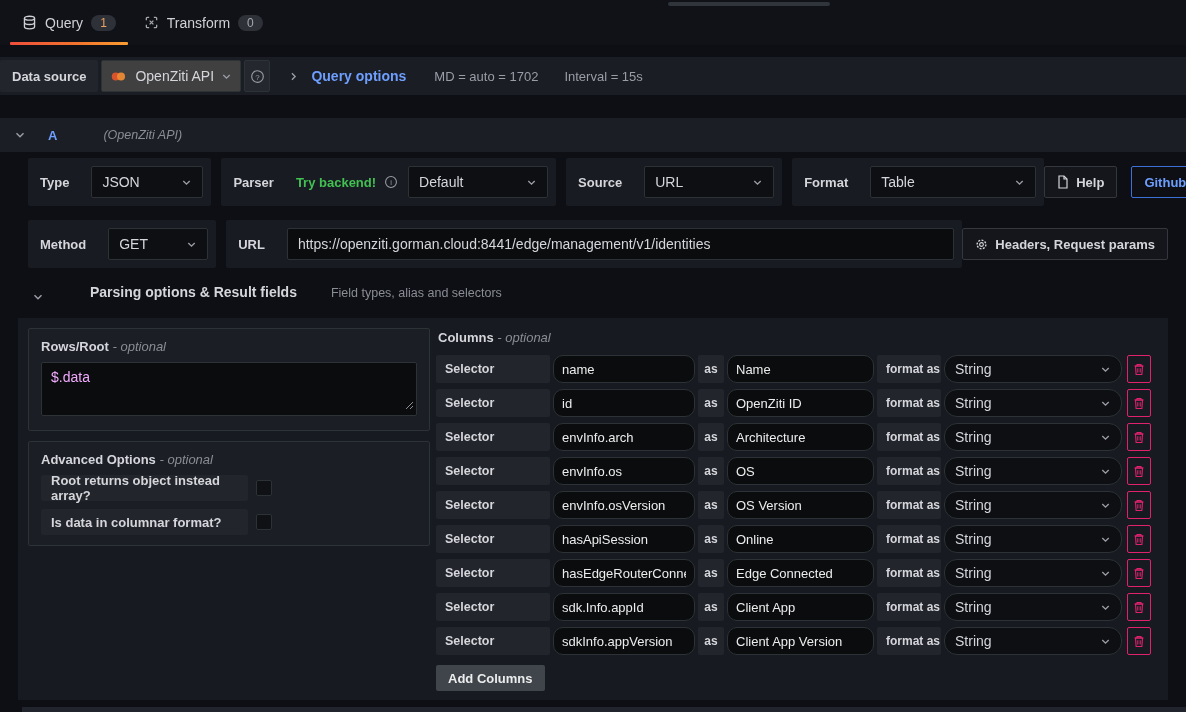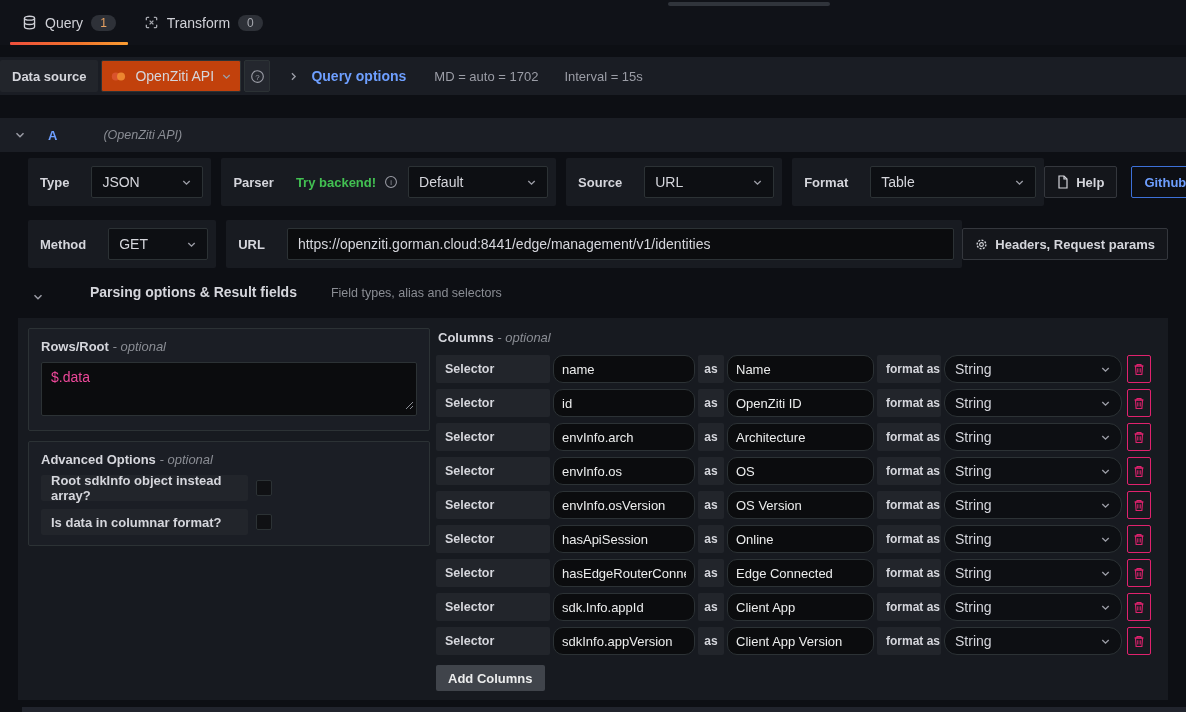--- a/index.html
+++ b/index.html
@@ -20,21 +20,21 @@
   .tab.active::after { content:""; position:absolute; left:2px; right:2px; bottom:0; height:3px;
     background:linear-gradient(90deg,#ef4f3c 0%,#f2762c 60%,#fb9d32 100%); border-radius:1px; }
   .tab .icon { display:flex; align-items:center; }
   .badge { background:#2e3138; border-radius:10px; padding:2px 9px; font-size:12px; line-height:1; }
   .badge.orange { color:#e8a262; }
   .badge.gray { color:#a6a8af; }
 
   
   .ds-row { margin-top:12px; height:38px; background:#1a1d24; display:flex; align-items:center; }
   .ds-label { background:#22252b; height:32px; display:flex; align-items:center; padding:0 12px; font-size:13px; font-weight:bold; border-radius:2px; margin-top:0; }
-  .ds-picker { width:140px; height:32px; margin-left:3px; background:#c2410c; border:1px solid #2c3235; border-radius:2px;
+  .ds-picker { width:140px; height:32px; margin-left:3px; background:#404040; border:1px solid #2c3235; border-radius:2px;
     display:flex; align-items:center; gap:8px; padding:0 8px; font-size:14px; cursor:pointer; }
   .ds-picker .name { flex:1; white-space:nowrap; overflow:hidden; }
   .q-help-btn { width:26px; height:32px; margin-left:3px; background:#24272e; border:1px solid #2c3235; border-radius:2px;
     display:flex; align-items:center; justify-content:center; cursor:pointer; }
   .crumb-chev { margin-left:18px; display:flex; align-items:center; }
   .query-options { color:#6e9fff; font-size:14px; font-weight:bold; margin-left:12px; cursor:pointer; text-decoration:none; }
   .stat { color:#9b9da6; font-size:13px; margin-left:26px; }
   .stat.first { margin-left:28px; }
 
   
@@ -69,21 +69,21 @@
   .parsing-title { font-size:14px; font-weight:bold; margin-left:22px; }
   .parsing-sub { font-size:12.5px; color:#8a8d94; margin-left:10px; }
 
   .parsing-panel { margin-top:8px; background:#171a20; padding:10px; display:flex; gap:6px; height:382px; }
   .left-col { width:402px; flex:none; }
   .box { border:1px solid #2c3235; background:#1b1e25; padding:10px 12px; border-radius:2px; }
   .box-title { font-size:13px; }
   .box-title .t { font-weight:bold; }
   .optional { font-style:italic; color:#8a8d94; }
   .rows-root textarea { margin-top:8px; width:100%; height:54px; background:#0b0c0e; border:1px solid #2c3235; border-radius:2px;
-    color:#ec4899; font-size:14px; padding:6px 9px; resize:none; font-family:inherit; position:relative; }
+    color:#f0abfc; font-size:14px; padding:6px 9px; resize:none; font-family:inherit; position:relative; }
   .ta-wrap { position:relative; }
   .resize-grip { position:absolute; right:3px; bottom:6px; pointer-events:none; }
   .advanced { margin-top:10px; }
   .adv-row { margin-top:8px; display:flex; gap:8px; align-items:center; }
   .adv-pill { background:#22252b; height:26px; padding:0 10px; font-size:13px; font-weight:bold; display:flex; align-items:center; width:207px; border-radius:2px; }
   .checkbox { width:16px; height:16px; background:#101114; border:1px solid #2c3235; border-radius:2px; cursor:pointer; }
 
   .right-col { flex:1; }
   .cols-header { font-size:13px; margin:2px 0 10px 2px; }
   .col-row { display:flex; gap:3px; margin-bottom:6px; height:28px; align-items:stretch; }
@@ -291,21 +291,21 @@
             </span>
           </div>
         </div>
 
         <div class="box advanced">
           <div class="box-title">
             <span class="t">Advanced Options</span>
             <span class="optional">- optional</span>
           </div>
           <div class="adv-row">
-            <span class="adv-pill">Root sdkInfo object instead array?</span>
+            <span class="adv-pill">Root returns object instead array?</span>
             <span class="checkbox"></span>
           </div>
           <div class="adv-row">
             <span class="adv-pill">Is data in columnar format?</span>
             <span class="checkbox"></span>
           </div>
         </div>
       </div>
 
       <div class="right-col">

